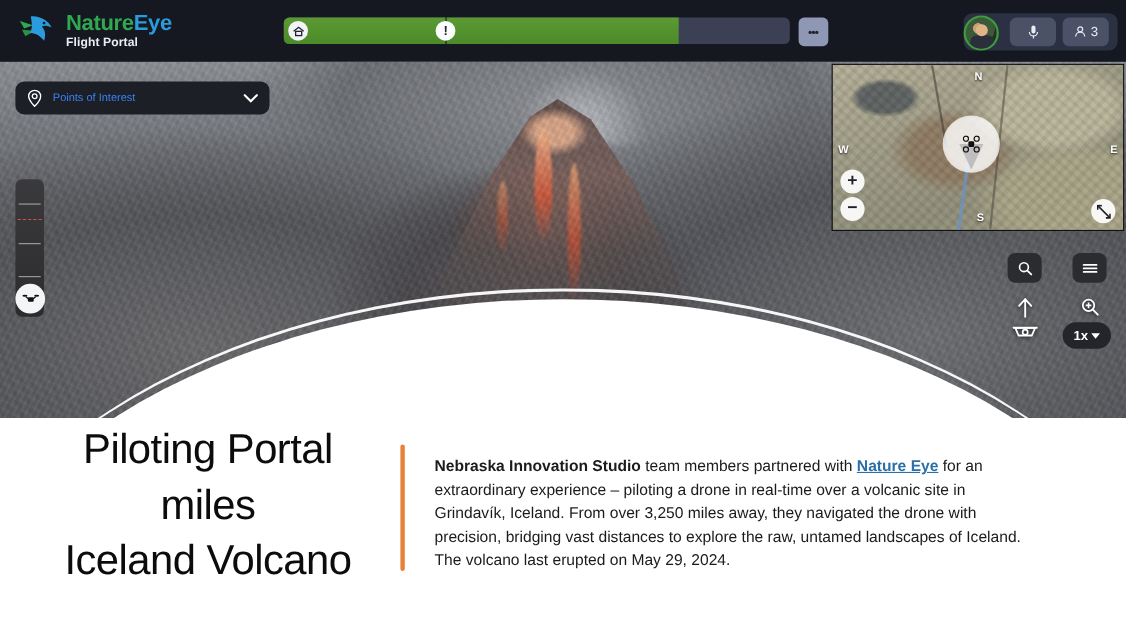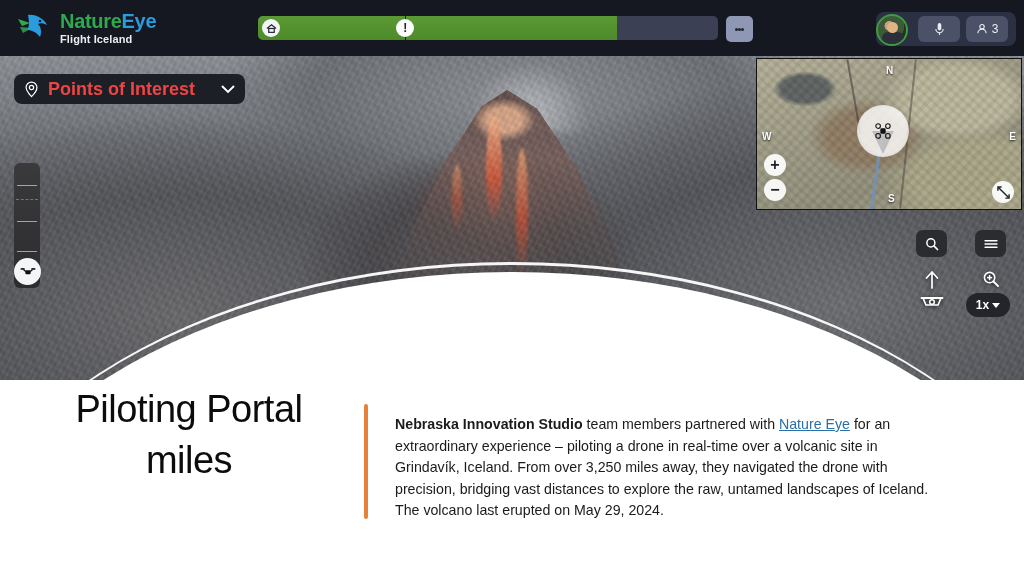--- a/index.html
+++ b/index.html
@@ -108,21 +108,21 @@
   .lava-a { position:absolute; left:486px; top:60px; width:16px; height:105px; background:linear-gradient(180deg,#f2b58c,#d0573a 60%,rgba(150,60,40,0)); border-radius:50%; filter:blur(1.2px); opacity:.9;}
   .lava-b { position:absolute; left:516px; top:92px; width:12px; height:130px; background:linear-gradient(180deg,#eda576,#c24f34 55%,rgba(140,55,35,0)); border-radius:50%; filter:blur(1.4px); opacity:.8;}
   .lava-c { position:absolute; left:452px; top:108px; width:10px; height:70px; background:linear-gradient(180deg,#e8a274,#b9543a,rgba(130,55,38,0)); border-radius:50%; filter:blur(1.4px); opacity:.65;}
   .smoke { position:absolute; left:470px; top:6px; width:120px; height:70px; background:radial-gradient(ellipse at 50% 80%, rgba(230,232,236,.55), rgba(230,232,236,0) 70%); filter:blur(3px); }
 
   
   .poi {
     position:absolute; left:14px; top:74px; width:231px; height:30px;
     background:#1c1f26; border-radius:8px; display:flex; align-items:center; padding:0 10px;
   }
-  .poi-label { color:#ef4444; font-size:18px; font-weight:bold; margin-left:9px; flex:1; }
+  .poi-label { color:#3b82f6; font-size:10px; font-weight:normal; margin-left:9px; flex:1; }
 
   
   .v-slider {
     position:absolute; left:14px; top:163px; width:26px; height:125px;
     background:linear-gradient(180deg,#3a3a3c,#2c2c2e); border-radius:6px;
   }
   .v-slider .tick { position:absolute; left:3px; width:20px; height:1px; background:rgba(255,255,255,.55); }
   .v-slider .redline { position:absolute; left:2px; width:22px; height:0; border-top:1px dashed #d64b4b; }
   .v-slider-knob {
     position:absolute; left:14px; top:258px; width:27px; height:27px; border-radius:50%;
@@ -215,21 +215,21 @@
   }
   .orange-bar {
     position:absolute; left:364px; top:404px; width:4px; height:115px;
     background:#E8813A; border-radius:2px;
   }
   .body-copy {
     position:absolute; left:395px; top:414px; width:540px;
     color:#1b1b1b; font-size:14.2px; line-height:1.52; text-align:left;
   }
   .body-copy b { font-weight:bold; }
-  .body-copy a { color:#2a6fa8; text-decoration:underline; }
+  .body-copy a { color:#2a6fa8; text-decoration:underline;font-weight:bold; }
 </style>
 </head>
 <body>
 
 <div id="page">
 
   <div class="app-window">
 
     <div class="topbar">
 
@@ -237,21 +237,21 @@
         <div class="brand-bird">
           <svg width="40" height="36" viewBox="0 0 40 36">
             <path d="M4 9 L16 13 L8 16 Z" fill="#2fa84f"></path>
             <path d="M6 17 L18 18 L9 23 Z" fill="#2b8f45"></path>
             <path d="M14 5 C22 4 30 9 33 15 C29 13 26 13 24 14 C27 17 28 22 26 27 C22 22 18 20 13 20 C16 16 15 11 14 5 Z" fill="#2a9bdc"></path>
             <circle cx="26" cy="11" r="1.3" fill="#0d1b2a"></circle>
           </svg>
         </div>
         <div class="brand-text">
           <div class="brand-title"><span class="g">Nature</span><span class="b">Eye</span></div>
-          <div class="brand-sub">Flight Iceland</div>
+          <div class="brand-sub">Flight Portal</div>
         </div>
       </div>
 
       <div class="progress-wrap">
         <div class="progress-fill" style="width: 78%;"></div>
         <div class="progress-home">
           <svg width="11" height="11" viewBox="0 0 12 12">
               <path d="M1 6 L6 2 L11 6" fill="none" stroke="#20242e" stroke-width="1.3"></path>
               <rect x="3" y="6" width="6" height="4.2" fill="none" stroke="#20242e" stroke-width="1.3"></rect>
             </svg>
@@ -422,20 +422,21 @@
       </div>
     </div>
 
     <div class="arc-mask"></div>
     <div class="arc-line"></div>
   </div>
 
   <div class="headline">
     <div>Piloting Portal</div>
     <div>miles</div>
+    <div>Iceland Volcano</div>
   </div>
 
   <div class="orange-bar"></div>
 
   <p class="body-copy">
     <b>Nebraska Innovation Studio</b><span> team members partnered with </span><a href="#">Nature Eye</a><span> for an extraordinary experience – piloting a drone in real-time over a volcanic site in Grindavík, Iceland. From over 3,250 miles away, they navigated the drone with precision, bridging vast distances to explore the raw, untamed landscapes of Iceland. The volcano last erupted on May 29, 2024.</span>
   </p>
 
 </div>
 

